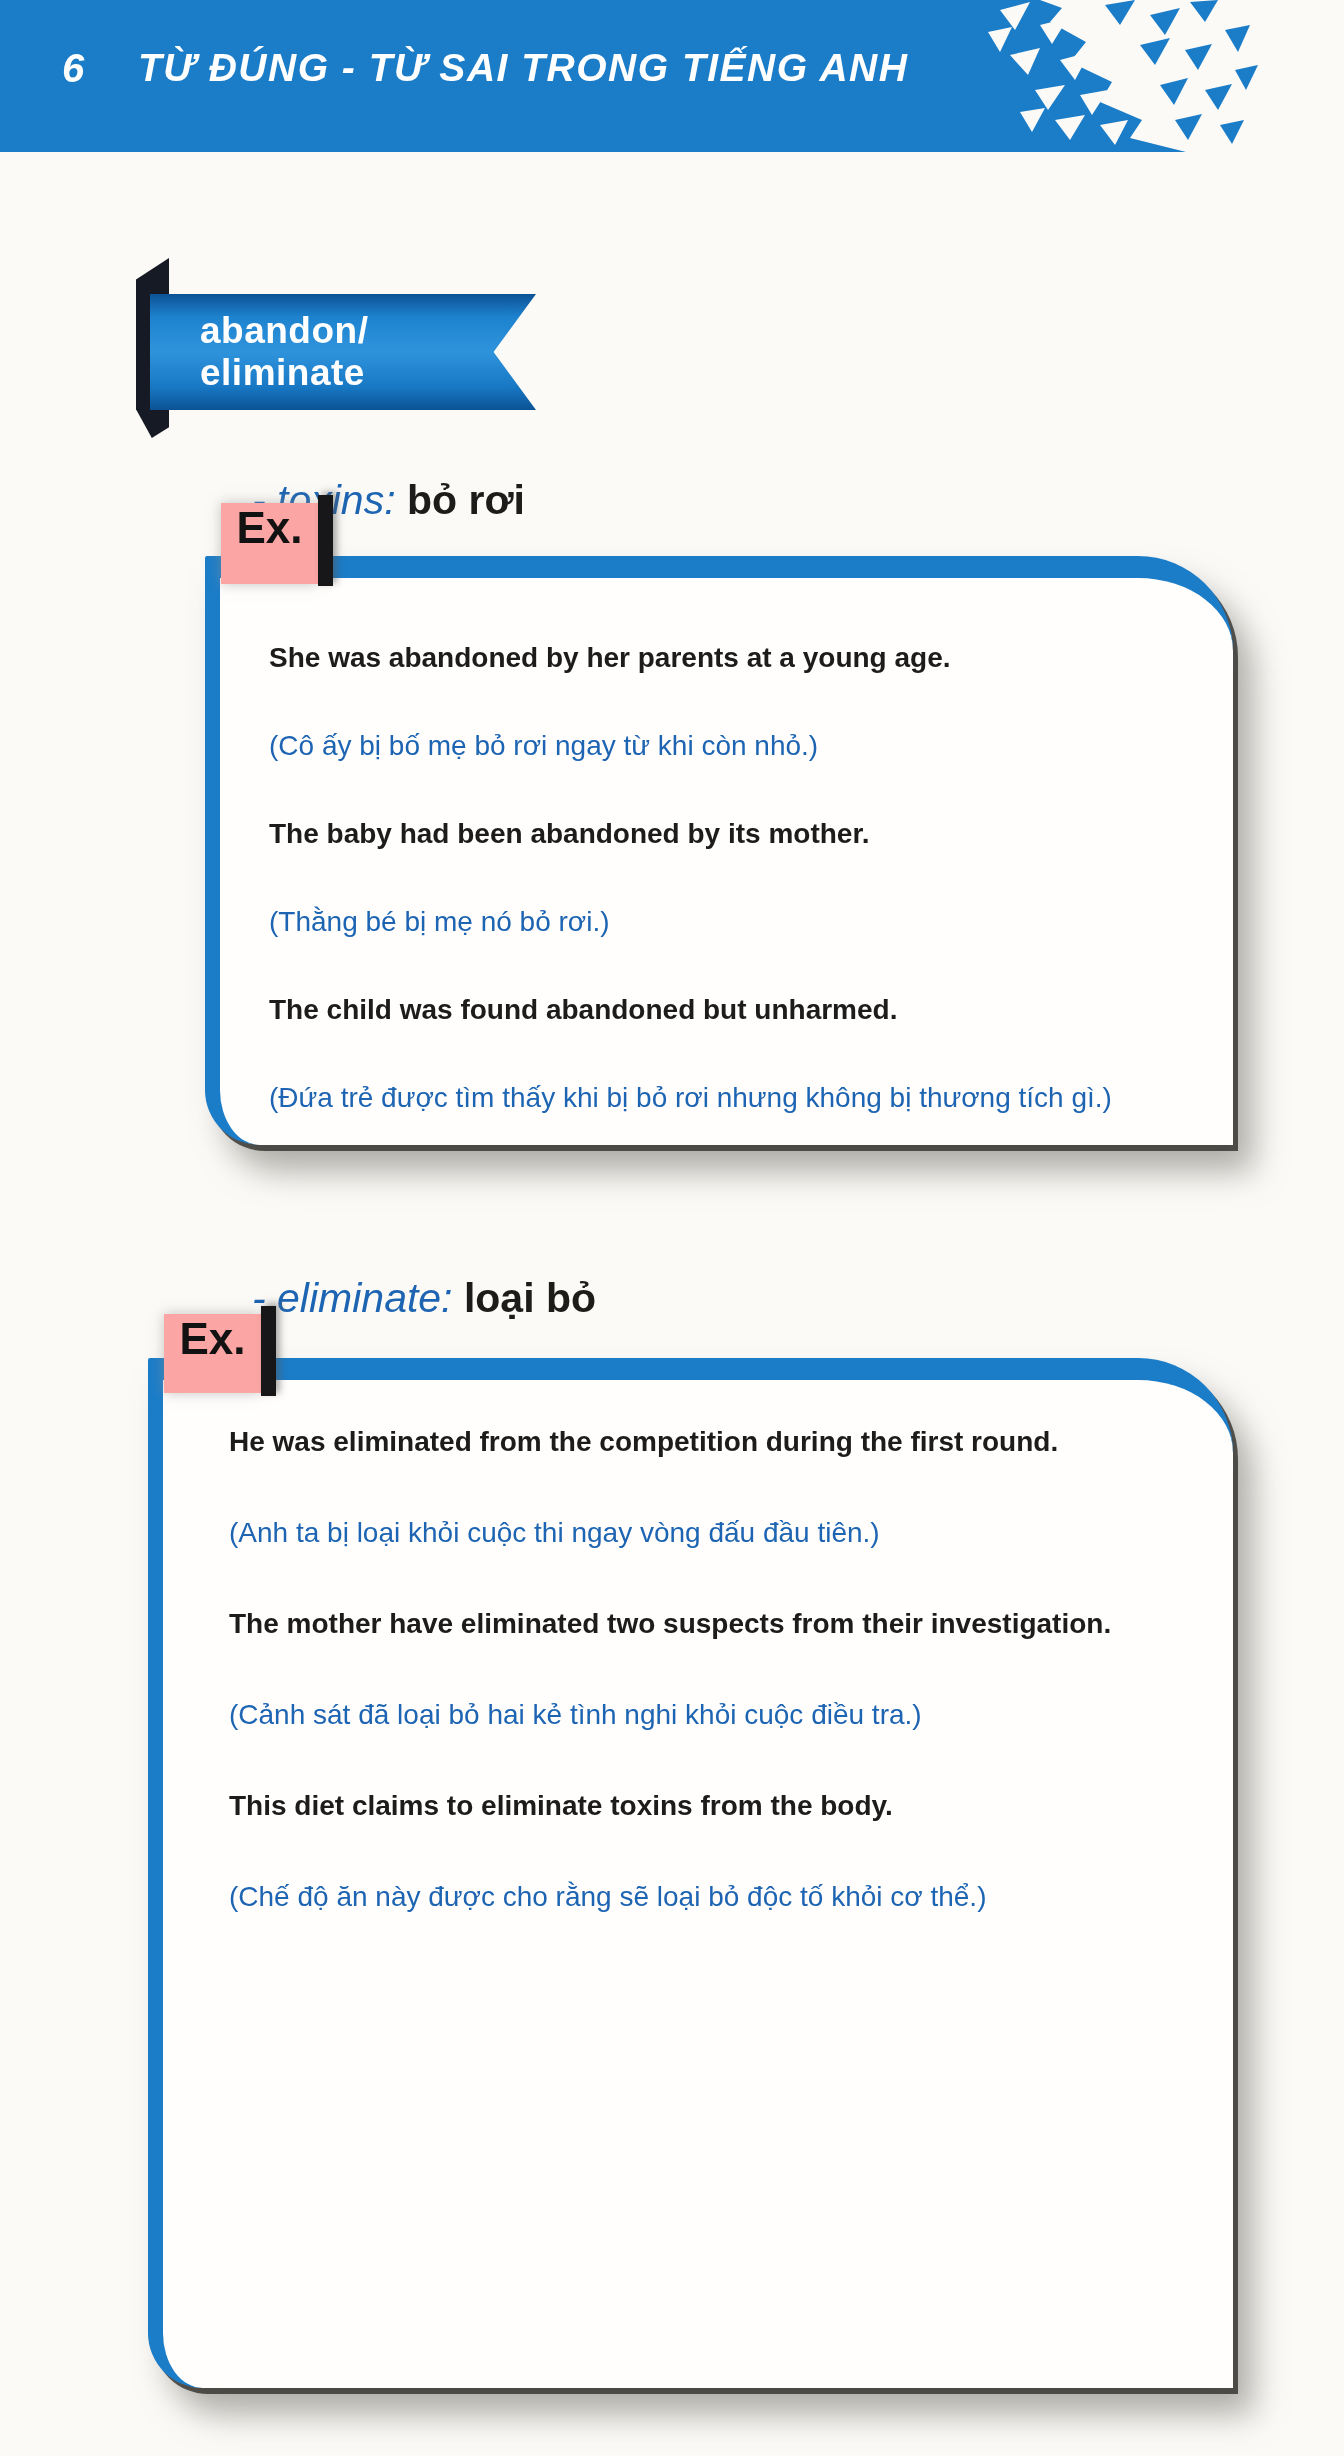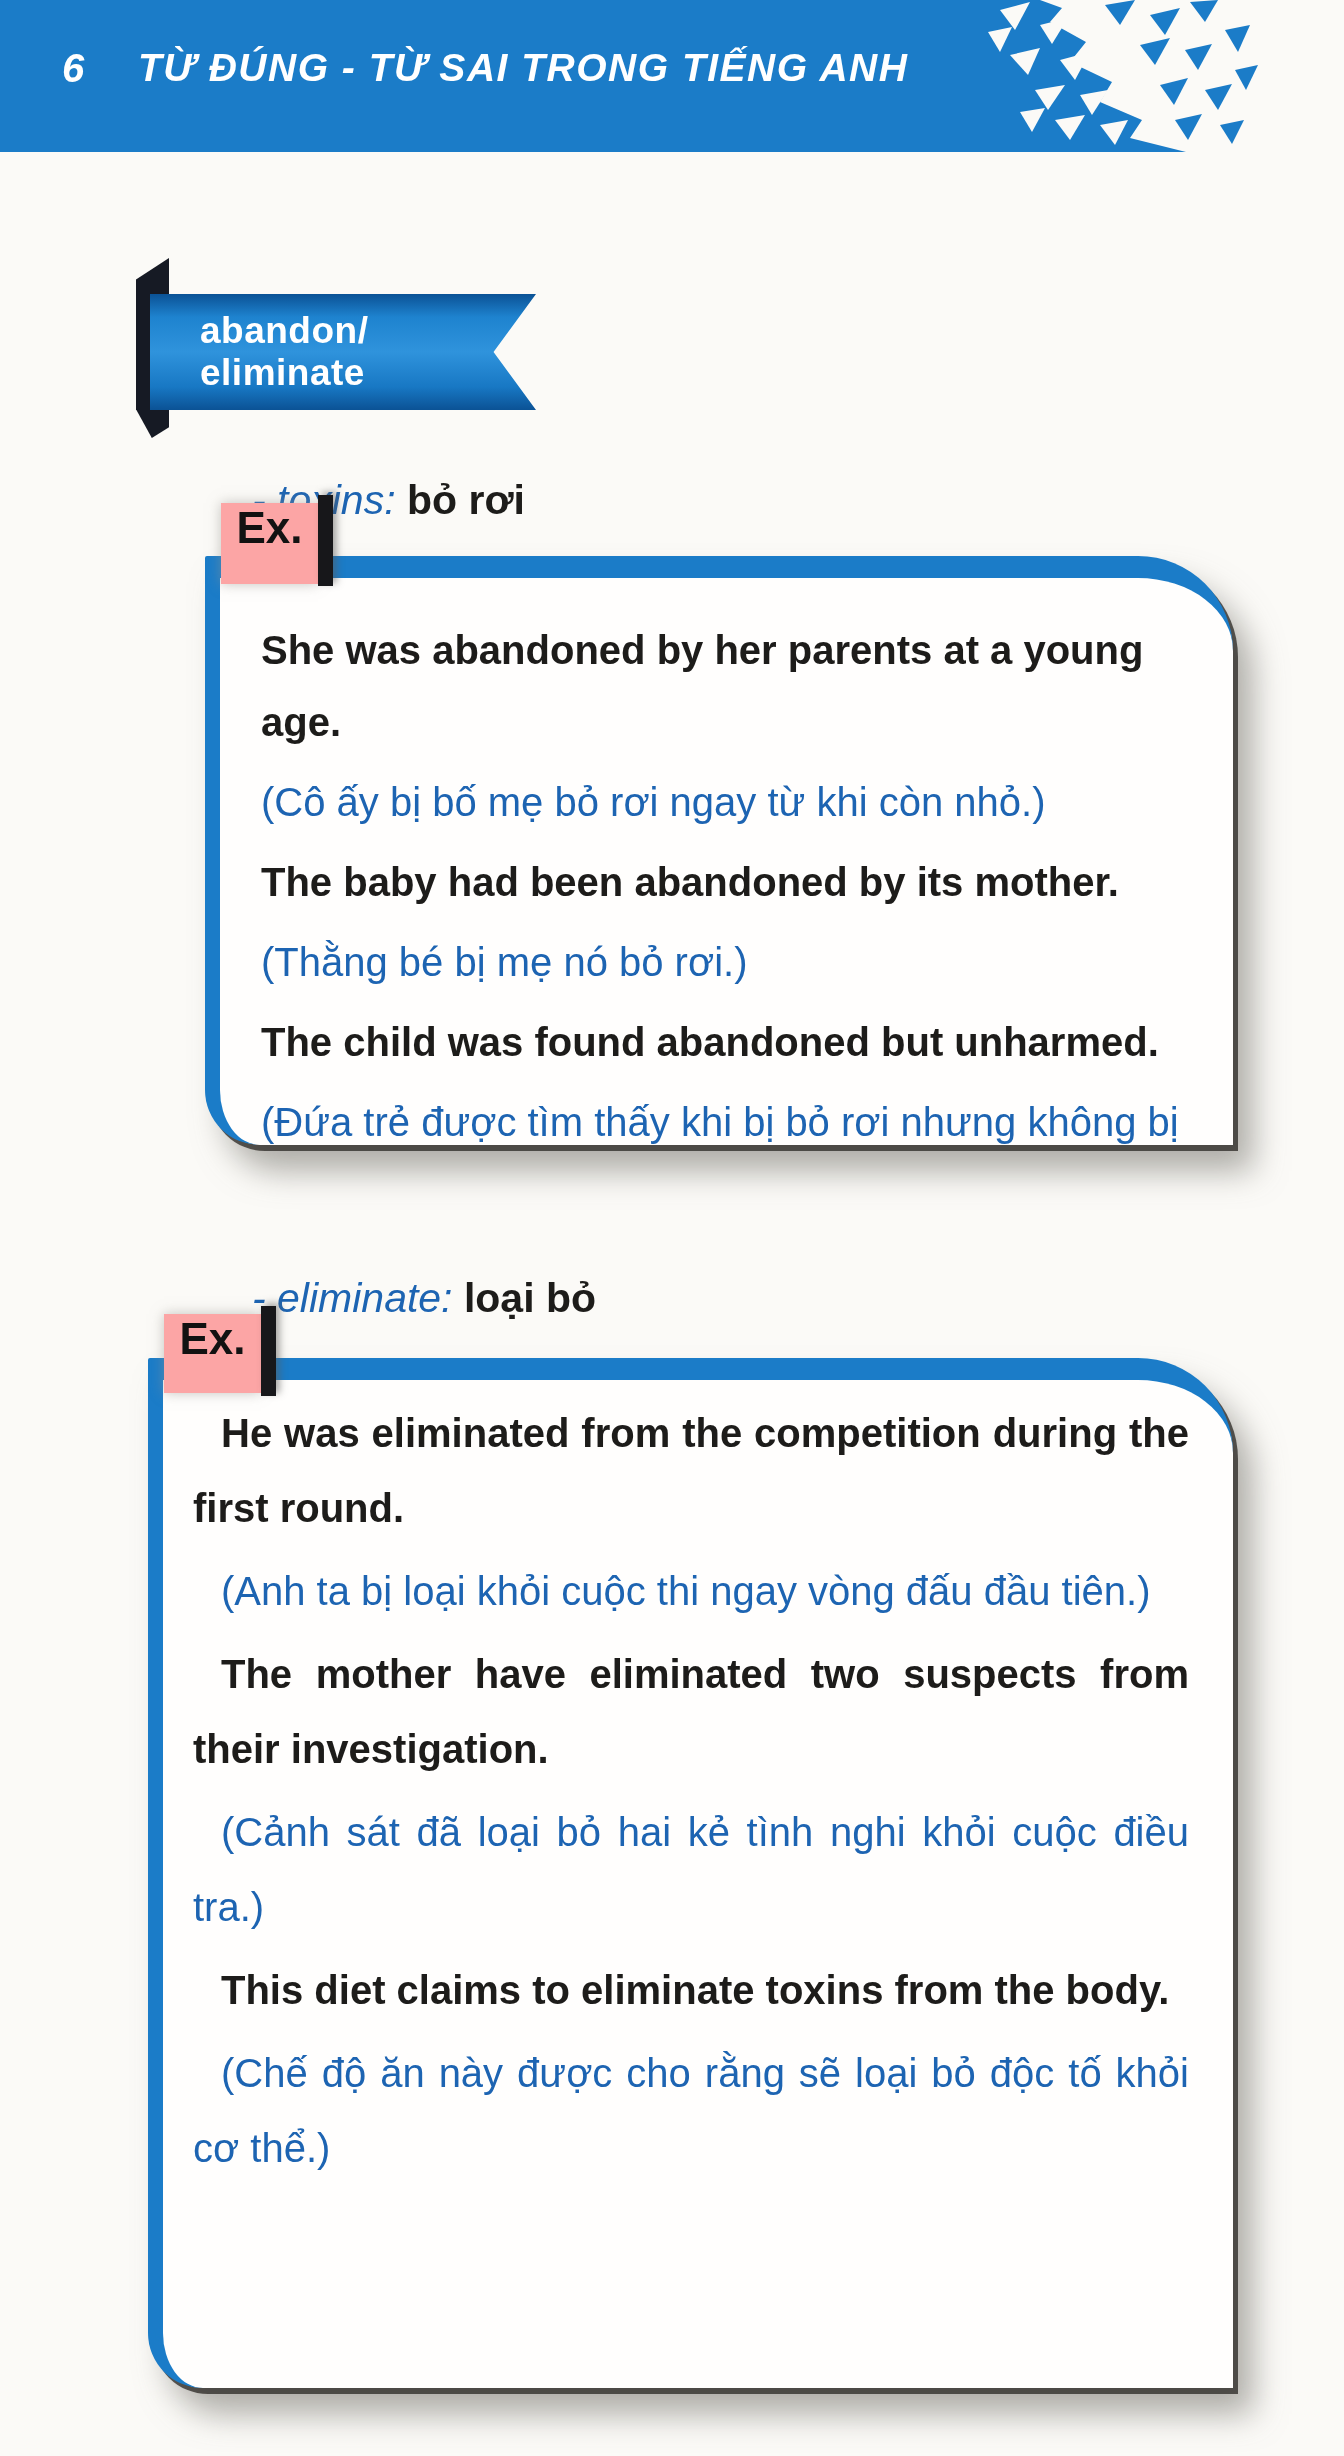--- a/index.html
+++ b/index.html
@@ -74,21 +74,21 @@
   .exbox {
     position:absolute; z-index:2; box-sizing:border-box; overflow:hidden;
     background:var(--box-bg,#fffefd);
     border-style:solid; border-color:var(--header-blue,#1b7cc8);
     border-width:22px 0 0 15px;
     border-radius:2px 95px 0 55px;
     box-shadow:5px 6px 0 rgba(50,48,44,.8), 20px 26px 32px rgba(112,110,102,.55);
   }
   #exbox1 { left:205px; top:556px;  width:1028px; height:589px; padding:28px 30px 0 33px; }
   #exbox2 { left:148px; top:1358px; width:1085px; height:1030px; padding:8px 36px 0 22px; }
-  .exbox p { margin:8px; font-size:40px; }
+  .exbox p { margin:16px; font-size:28px; }
   #exbox1 p { line-height:72px; }
   #exbox2 p { line-height:75px; text-indent:28px; text-align:justify; }
   .en { color:var(--body-black,#1d1c1a); font-weight:bold; }
   .vi { color:var(--blue-text,#1d64b2); }
 </style>
 </head>
 <body>
 
 <div class="page">
 

